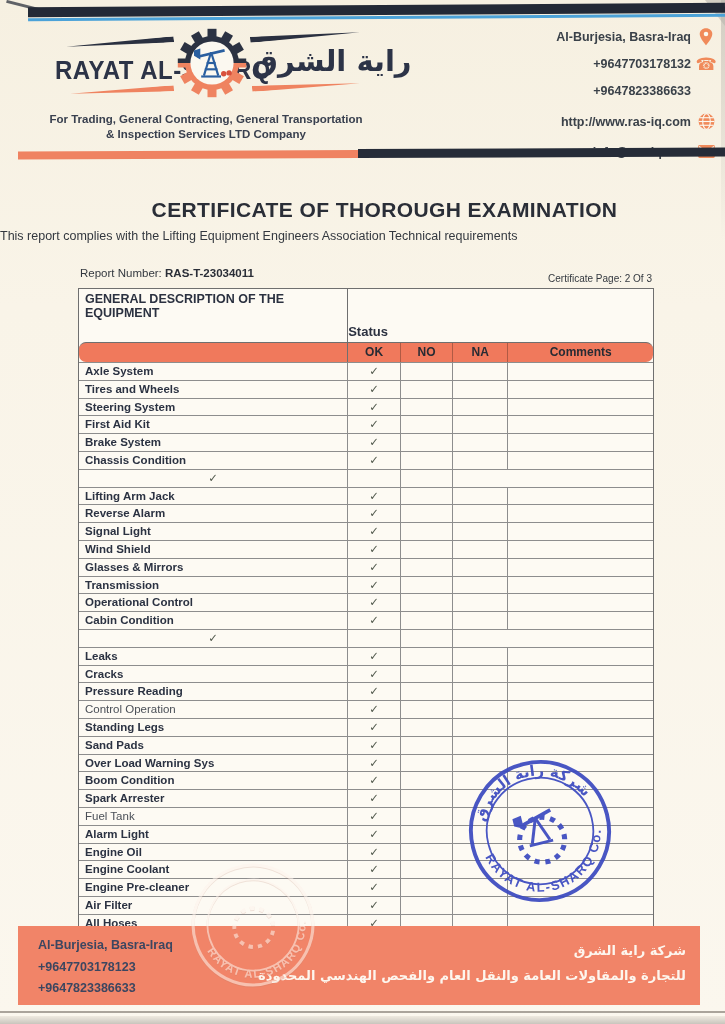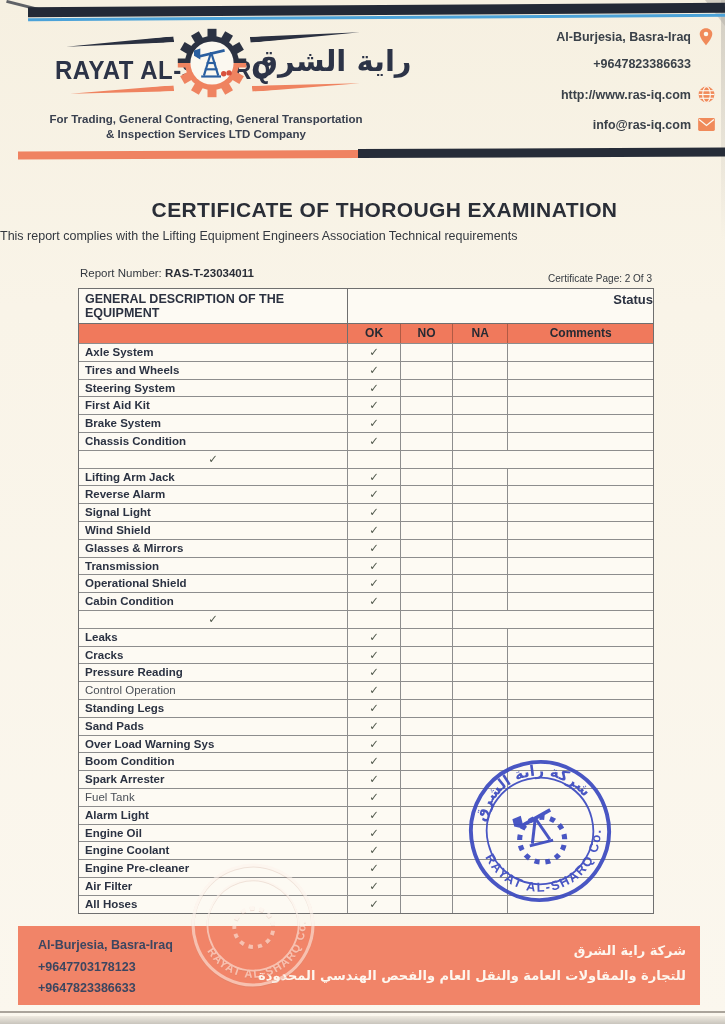--- a/index.html
+++ b/index.html
@@ -53,22 +53,22 @@
                   font-size:12.5px; color:#33383f; }
   .report-line { position:absolute; left:80px; top:267px; font-size:11.5px; color:#33383f; }
   .report-line b { color:#2a2e37; }
   .cert-page { position:absolute; left:0; width:652px; top:273px; text-align:right; font-size:10px; color:#33383f; }
 
   
   .table { position:absolute; left:78px; top:288px; width:574px; border:1px solid #6f6f6f; background:#fdfaf3; }
   .thead1 { display:grid; grid-template-columns:46.9% 1fr; }
   .thead1 .hc { font-weight:bold; }
   .h-equip { font-size:12.5px; padding:3px 0 3px 6px; border-right:1px solid #6f6f6f; }
-  .h-status { font-size:13px; text-align:right; padding:3px 0; }
-  .thead2 { display:grid; grid-template-columns:46.9% 9.2% 9.1% 9.6% 1fr; background:#f0795c; border-top:1px solid #6f6f6f; }
+  .h-status { font-size:13px; text-align:left; padding:3px 0;margin-top:32px; }
+  .thead2 { display:grid; grid-template-columns:46.9% 9.2% 9.1% 9.6% 1fr; background:#f0795c; border-top:1px solid #6f6f6f;border-radius:7px; }
   .thead2 .hc { font-size:12px; font-weight:bold; text-align:center; color:#272b33; padding:2px 0 3px; border-right:1px solid #b05a44; }
   .thead2 .hc:first-child { border-right:1px solid #6f6f6f; }
   .thead2 .hc:last-child { border-right:none; }
   .trow { display:grid; grid-template-columns:46.9% 9.2% 9.1% 9.6% 1fr; border-top:1px solid #8d8d8d; height:16.8px; }
   .tcell { border-right:1px solid #8d8d8d; overflow:hidden; }
   .tcell:last-child { border-right:none; }
   .cell-label { font-size:11.5px; font-weight:bold; color:#2b3242; padding:1px 0 0 6px; line-height:15px; }
   .trow.light .cell-label { font-weight:normal; color:#4a4f57; }
   .cell-ok, .cell-no, .cell-na { text-align:center; font-size:11.5px; color:#555c50; line-height:16px; }
   .cell-comments { font-size:11px; padding-left:4px; }
@@ -161,20 +161,26 @@
   <div class="contact">
     <div class="crow">
       <span class="txt">Al-Burjesia, Basra-Iraq</span>
       <span class="icon-slot">
         <svg width="14" height="18" viewBox="0 0 16 20">
             <path d="M8 0C3.8 0 .8 3 .8 6.6 .8 11.4 8 19.5 8 19.5s7.2-8.1 7.2-12.9C15.2 3 12.2 0 8 0z" fill="#f08a5a"></path>
             <circle cx="8" cy="6.6" r="2.6" fill="#fbf8f0"></circle>
           </svg>
       </span>
     </div>
+    <div class="crow">
+      <span class="txt">+9647703178132</span>
+      <span class="icon-slot">
+          <span class="phone-glyph">☎</span>
+        </span>
+    </div>
     <div class="crow" style="margin-bottom:10px;">
       <span class="txt">+9647823386633</span>
       <span class="icon-slot"></span>
     </div>
     <div class="crow" style="margin-bottom:9px;">
       <span class="txt">http://www.ras-iq.com</span>
       <span class="icon-slot">
         <svg width="17" height="17" viewBox="0 0 18 18">
             <circle cx="9" cy="9" r="8.4" fill="#f08a5a"></circle>
             <g stroke="#fbf8f0" stroke-width="1.2" fill="none">
@@ -308,21 +314,21 @@
           <div class="tcell cell-comments"></div>
         </div>
         <div class="trow">
           <div class="tcell cell-label">Transmission</div>
           <div class="tcell cell-ok">✓</div>
           <div class="tcell cell-no"></div>
           <div class="tcell cell-na"></div>
           <div class="tcell cell-comments"></div>
         </div>
         <div class="trow">
-          <div class="tcell cell-label">Operational Shield</div>
+          <div class="tcell cell-label">Operational Control</div>
           <div class="tcell cell-ok">✓</div>
           <div class="tcell cell-no"></div>
           <div class="tcell cell-na"></div>
           <div class="tcell cell-comments"></div>
         </div>
         <div class="trow">
           <div class="tcell cell-label">Cabin Condition</div>
           <div class="tcell cell-ok">✓</div>
           <div class="tcell cell-no"></div>
           <div class="tcell cell-na"></div>

